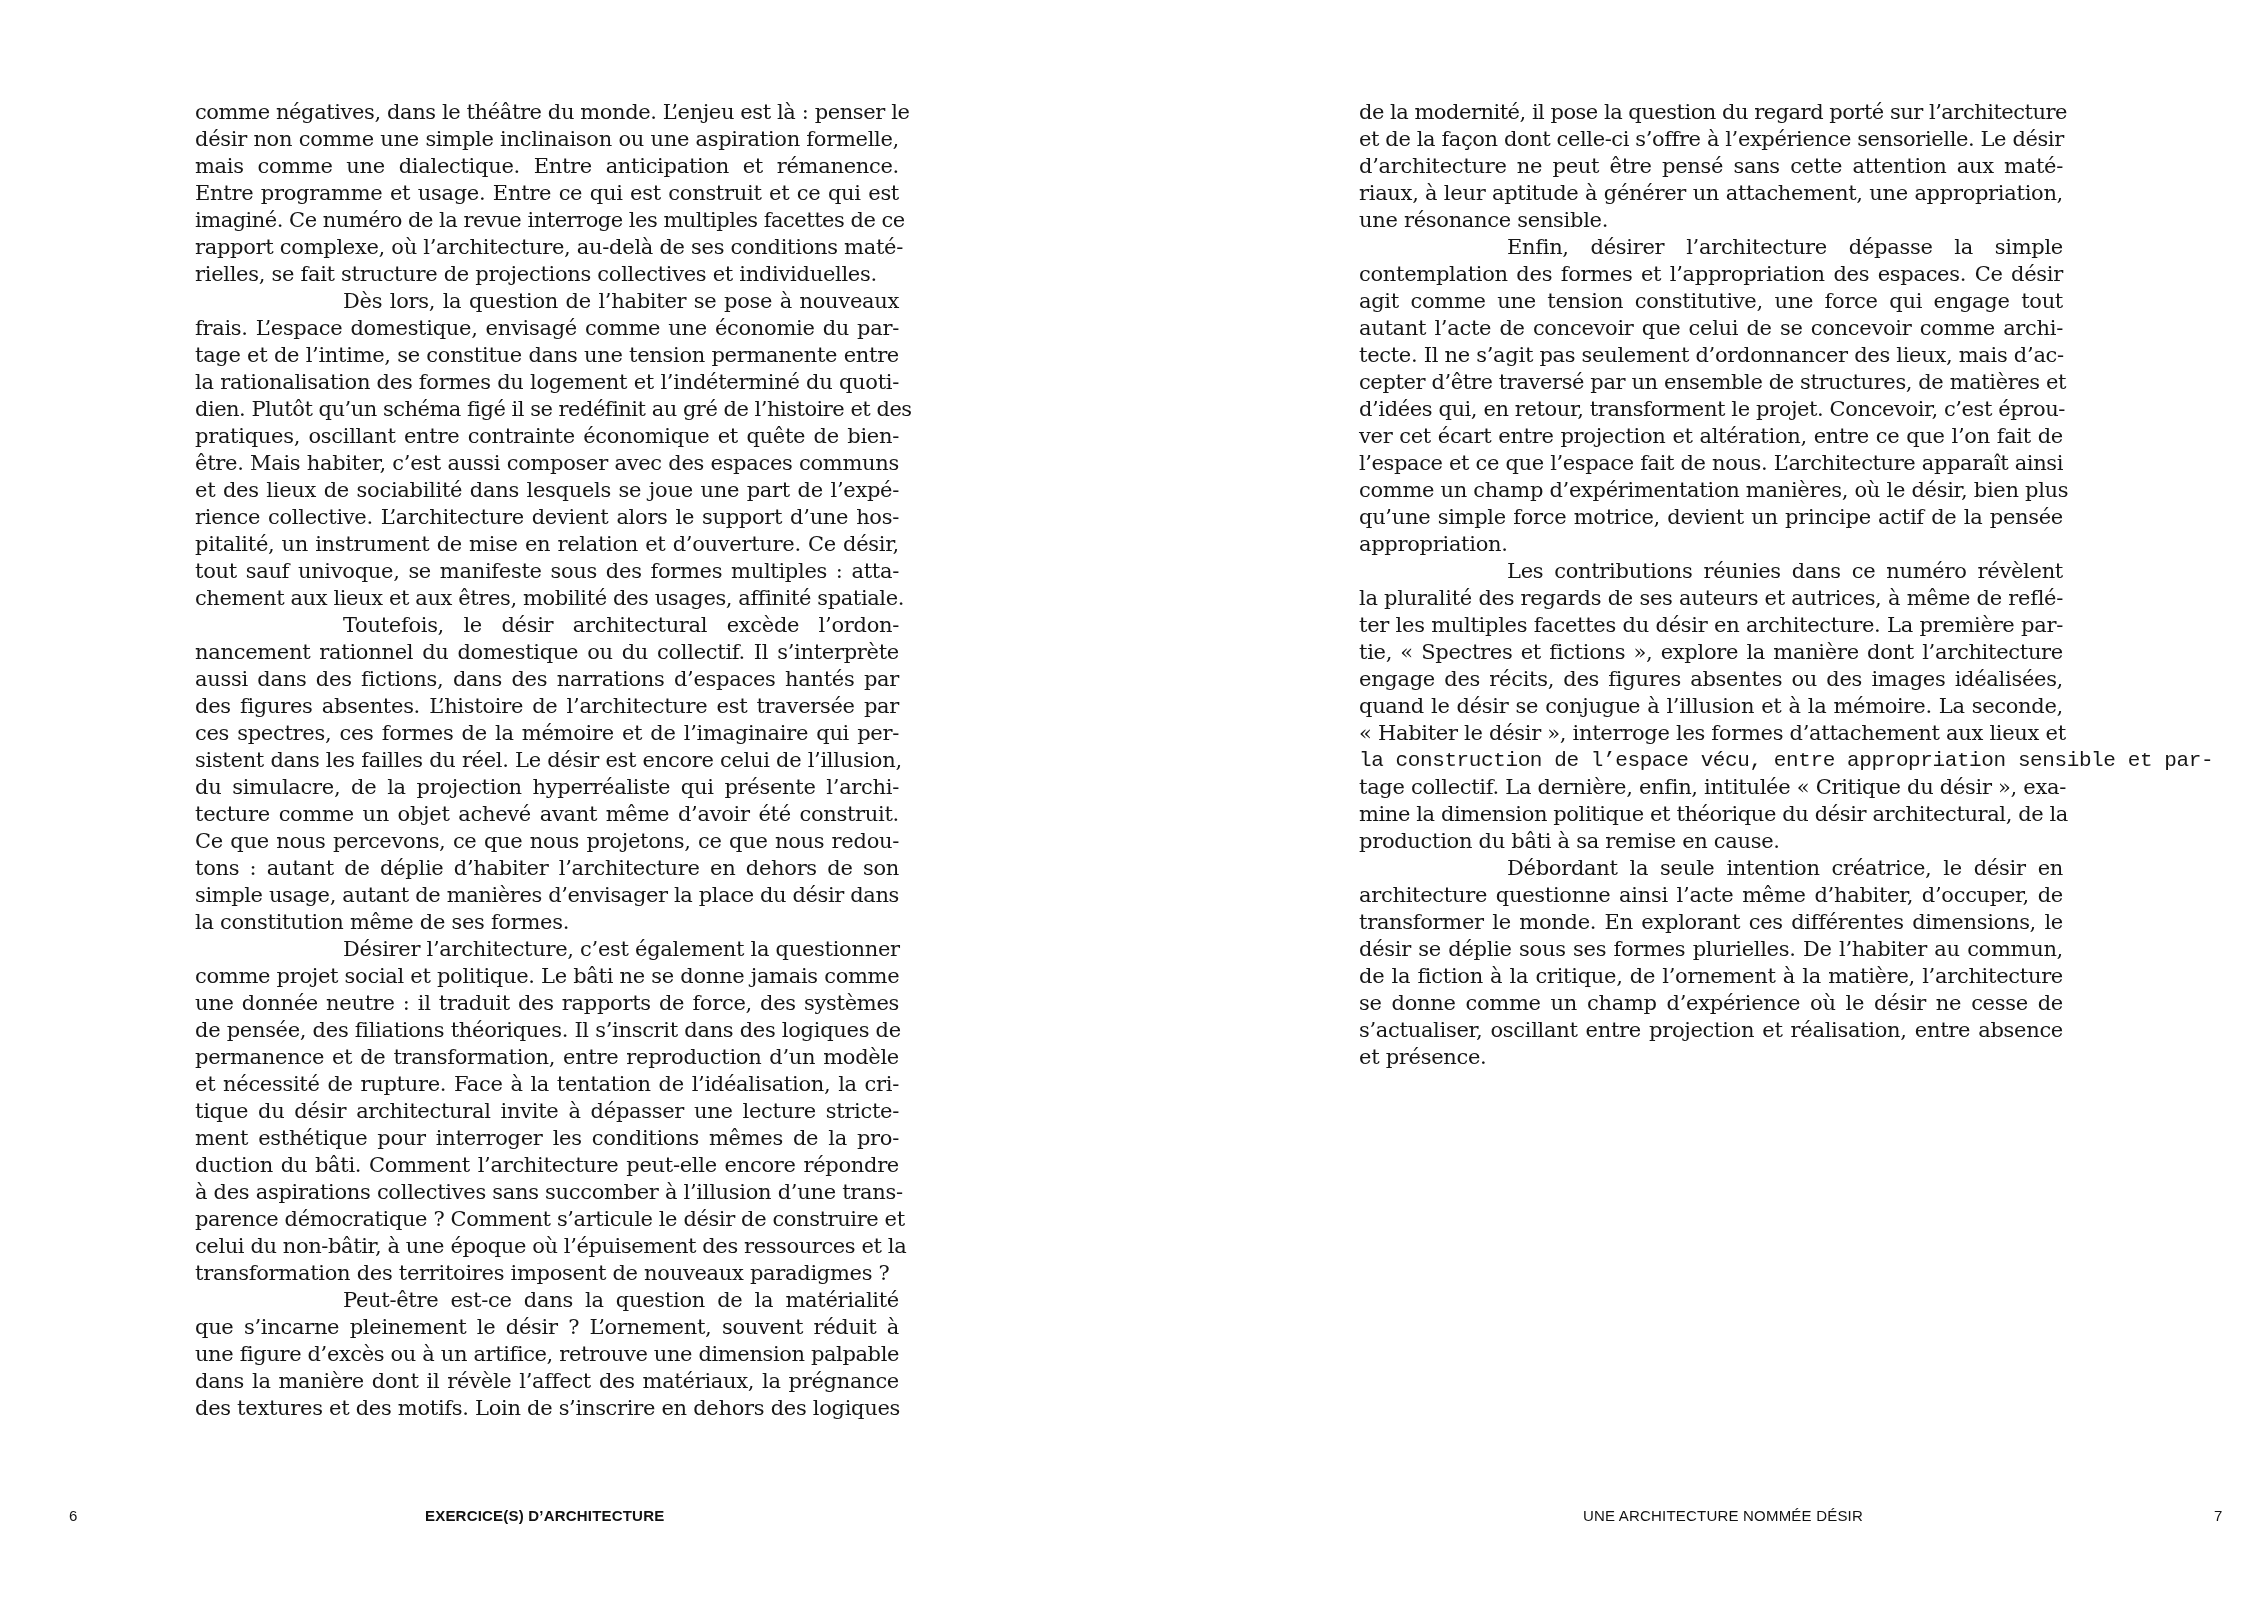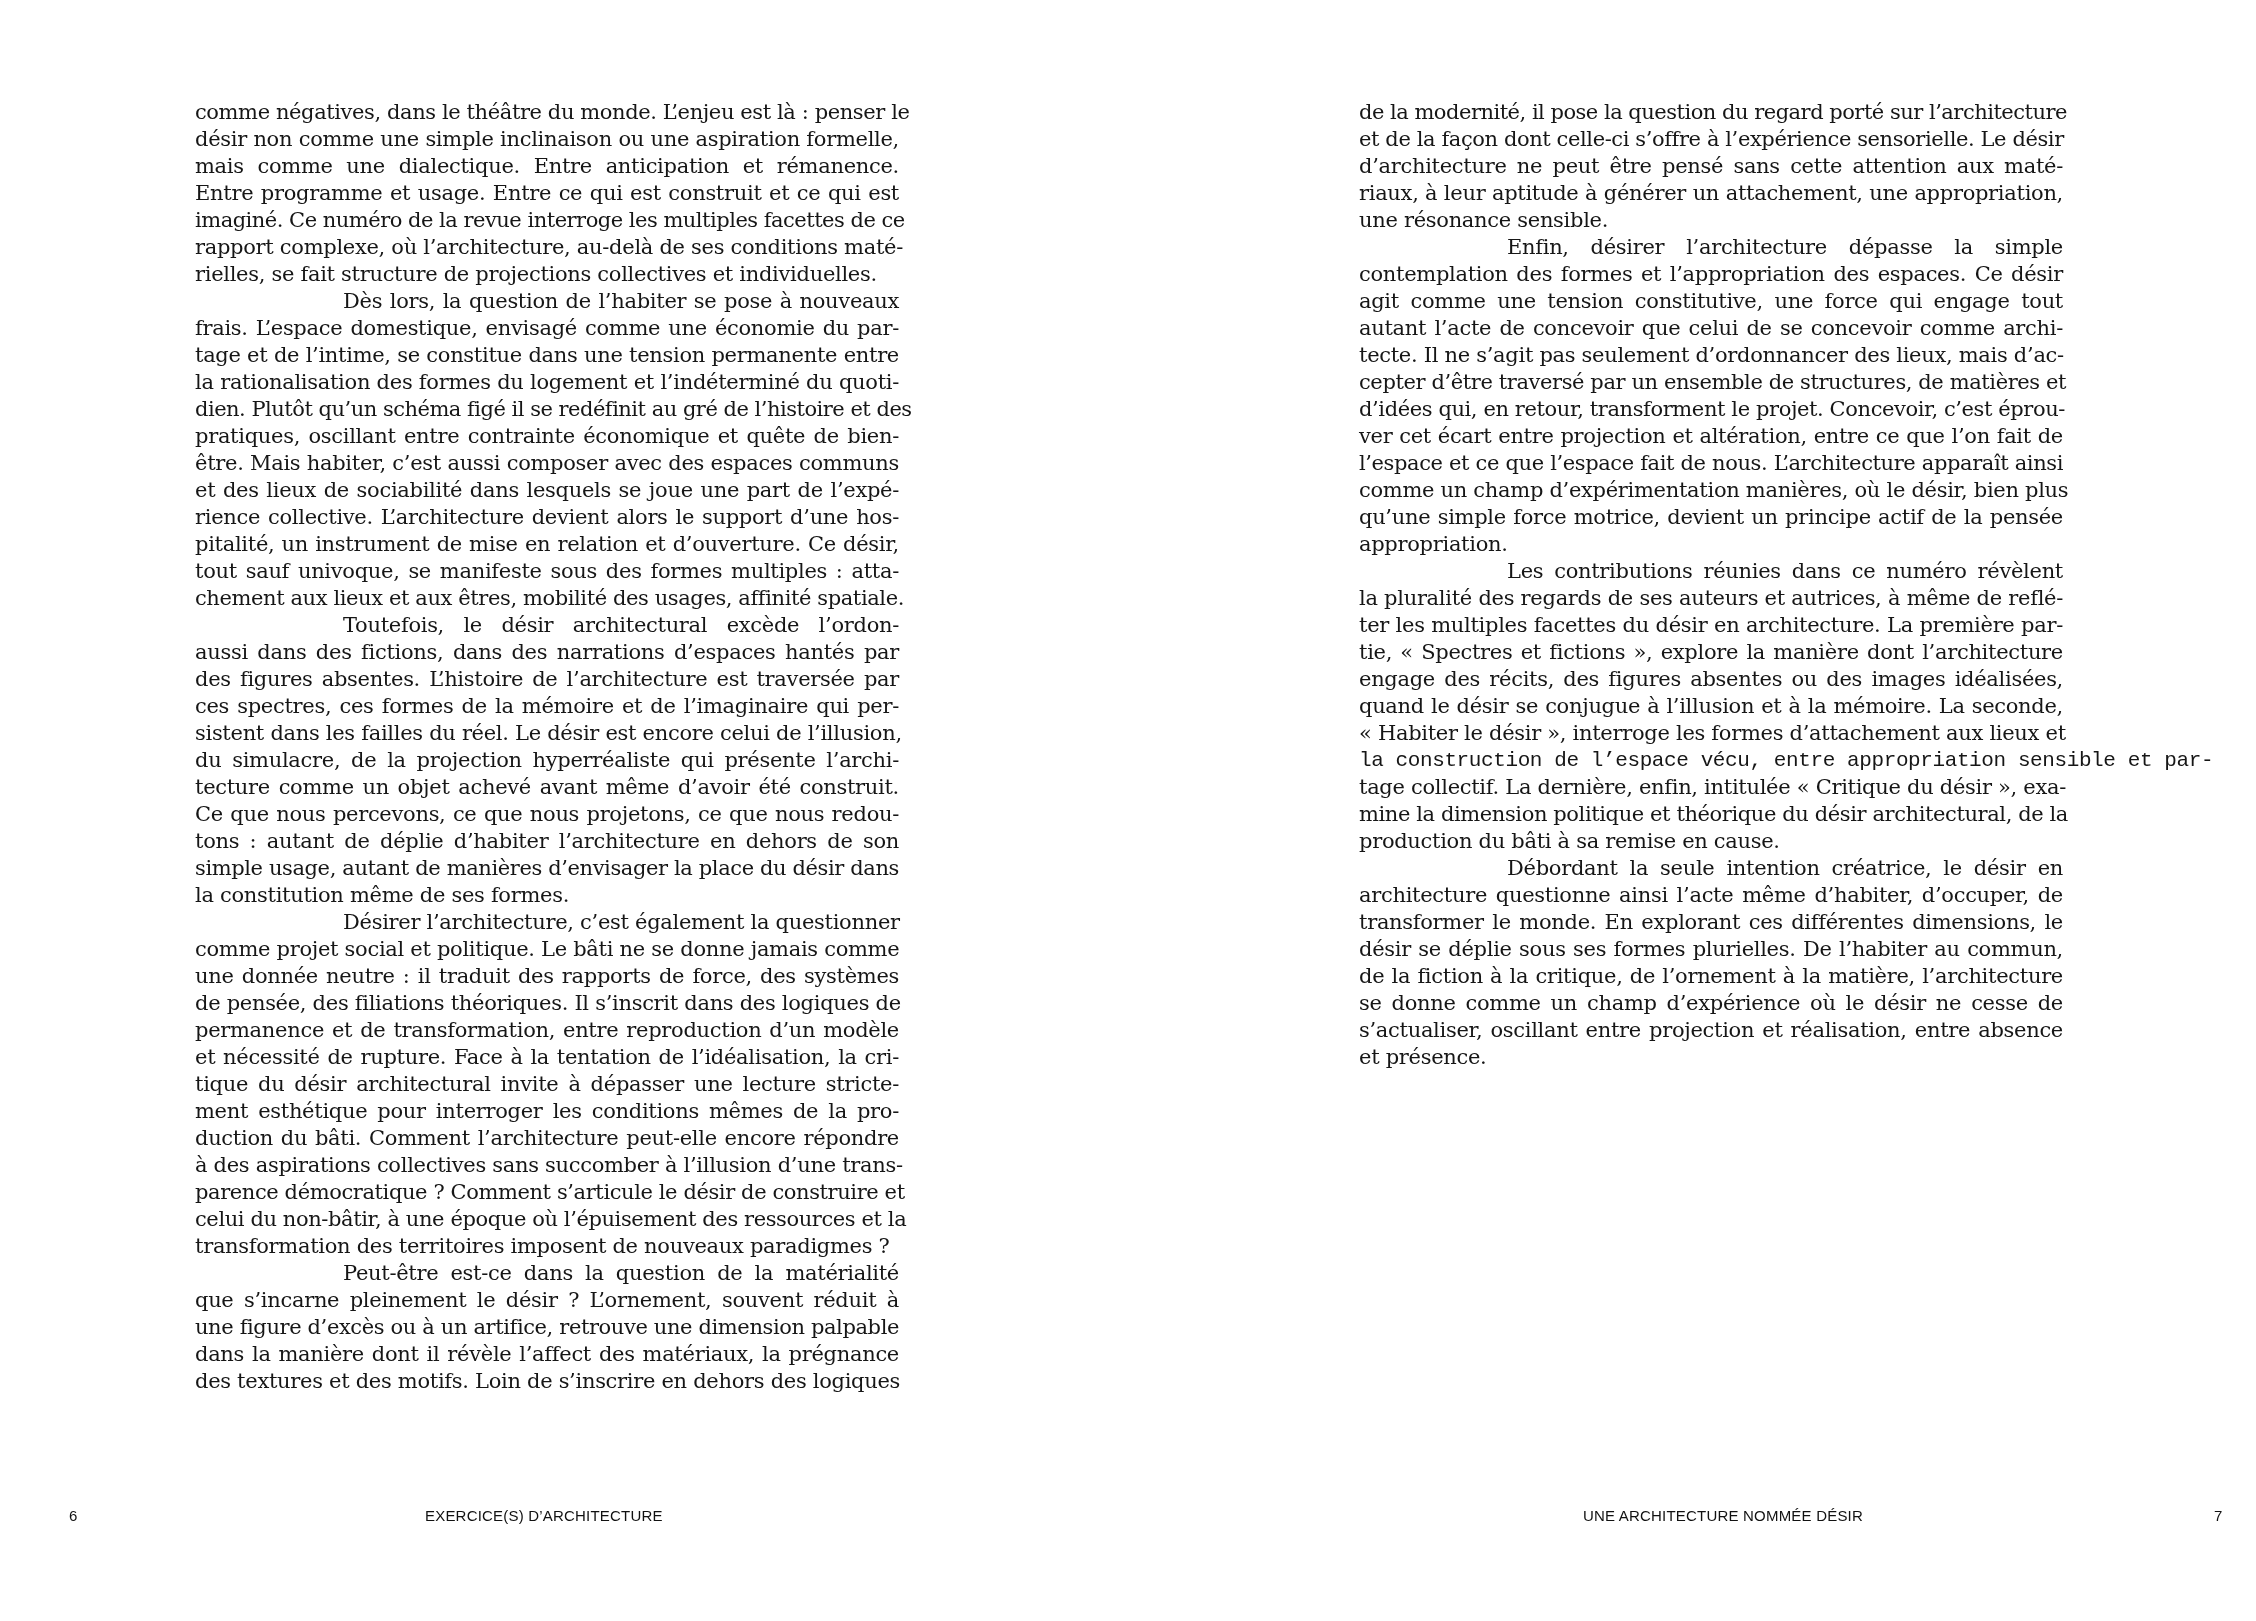--- a/index.html
+++ b/index.html
@@ -19,21 +19,21 @@
   .line { display: block; white-space: nowrap; text-align: justify; text-align-last: justify; height: 27px; overflow: visible; }
   .line.last { text-align-last: left; }
   .line.indent { padding-left: 148px; }
   .footer {
     position: absolute; top: 1507px;
     font-family: "Liberation Sans", "DejaVu Sans", sans-serif;
     font-size: 15px; line-height: 18px; letter-spacing: 0.2px; color: #111;
     text-transform: uppercase;
   }
   .pnum-left { left: 69px; }
-  .running-left { left: 425px; }
+  .running-left { left: 425px; font-weight: bold; }
   .running-right { left: 455px; }
   .pnum-right { left: 1086px; }
 </style>
 </head>
 <body>
 
 <div class="page left">
   <div class="column" id="left-column">
       <div class="para">
         <span class="line" style="letter-spacing: -0.4px;">comme négatives, dans le théâtre du monde. L’enjeu est là : penser le</span>
@@ -53,20 +53,21 @@
         <span class="line">pratiques, oscillant entre contrainte économique et quête de bien-</span>
         <span class="line">être. Mais habiter, c’est aussi composer avec des espaces communs</span>
         <span class="line">et des lieux de sociabilité dans lesquels se joue une part de l’expé-</span>
         <span class="line">rience collective. L’architecture devient alors le support d’une hos-</span>
         <span class="line">pitalité, un instrument de mise en relation et d’ouverture. Ce désir,</span>
         <span class="line">tout sauf univoque, se manifeste sous des formes multiples : atta-</span>
         <span class="line last" style="letter-spacing: -0.4px;">chement aux lieux et aux êtres, mobilité des usages, affinité spatiale.</span>
       </div>
       <div class="para">
         <span class="line indent">Toutefois, le désir architectural excède l’ordon-</span>
+        <span class="line">nancement rationnel du domestique ou du collectif. Il s’interprète</span>
         <span class="line">aussi dans des fictions, dans des narrations d’espaces hantés par</span>
         <span class="line">des figures absentes. L’histoire de l’architecture est traversée par</span>
         <span class="line">ces spectres, ces formes de la mémoire et de l’imaginaire qui per-</span>
         <span class="line" style="letter-spacing: -0.3px;">sistent dans les failles du réel. Le désir est encore celui de l’illusion,</span>
         <span class="line">du simulacre, de la projection hyperréaliste qui présente l’archi-</span>
         <span class="line">tecture comme un objet achevé avant même d’avoir été construit.</span>
         <span class="line">Ce que nous percevons, ce que nous projetons, ce que nous redou-</span>
         <span class="line">tons : autant de déplie d’habiter l’architecture en dehors de son</span>
         <span class="line" style="letter-spacing: -0.4px;">simple usage, autant de manières d’envisager la place du désir dans</span>
         <span class="line last">la constitution même de ses formes.</span>

